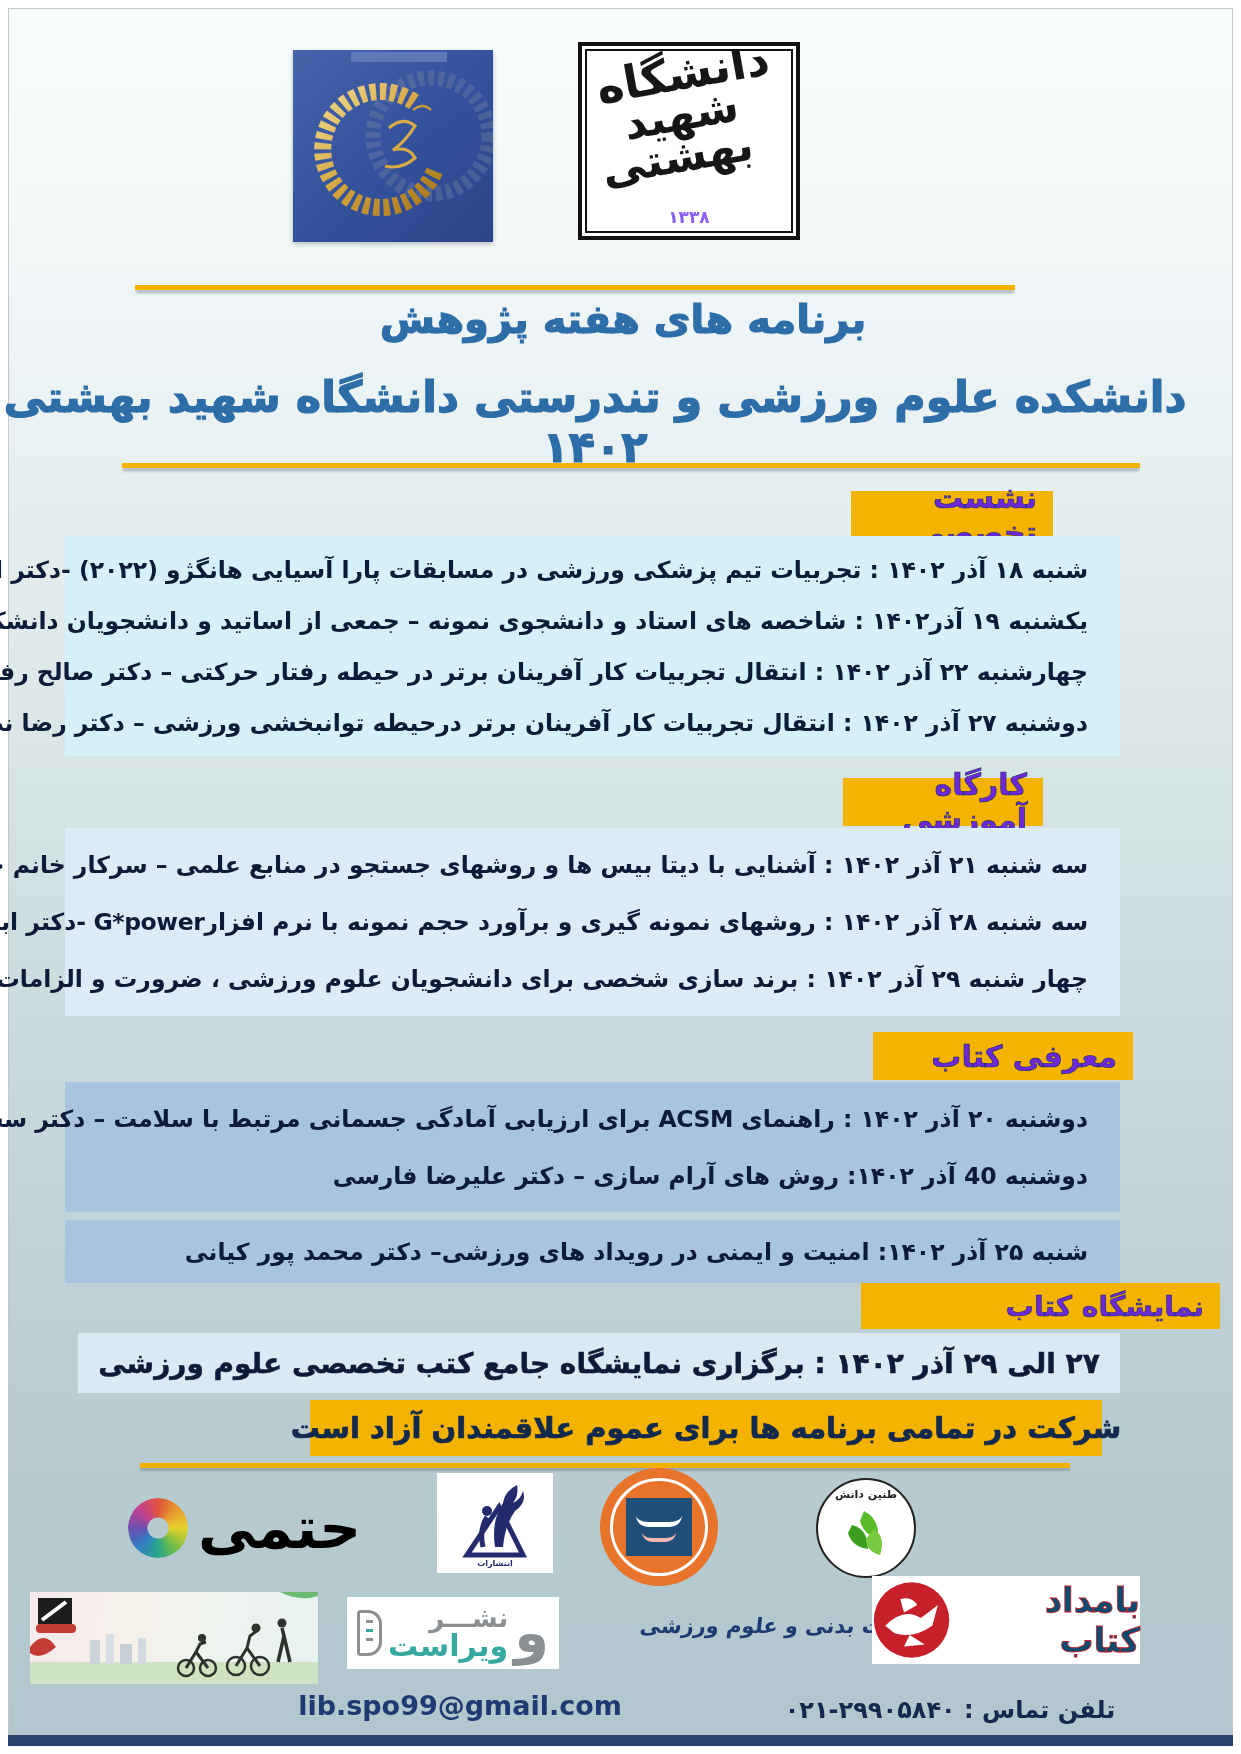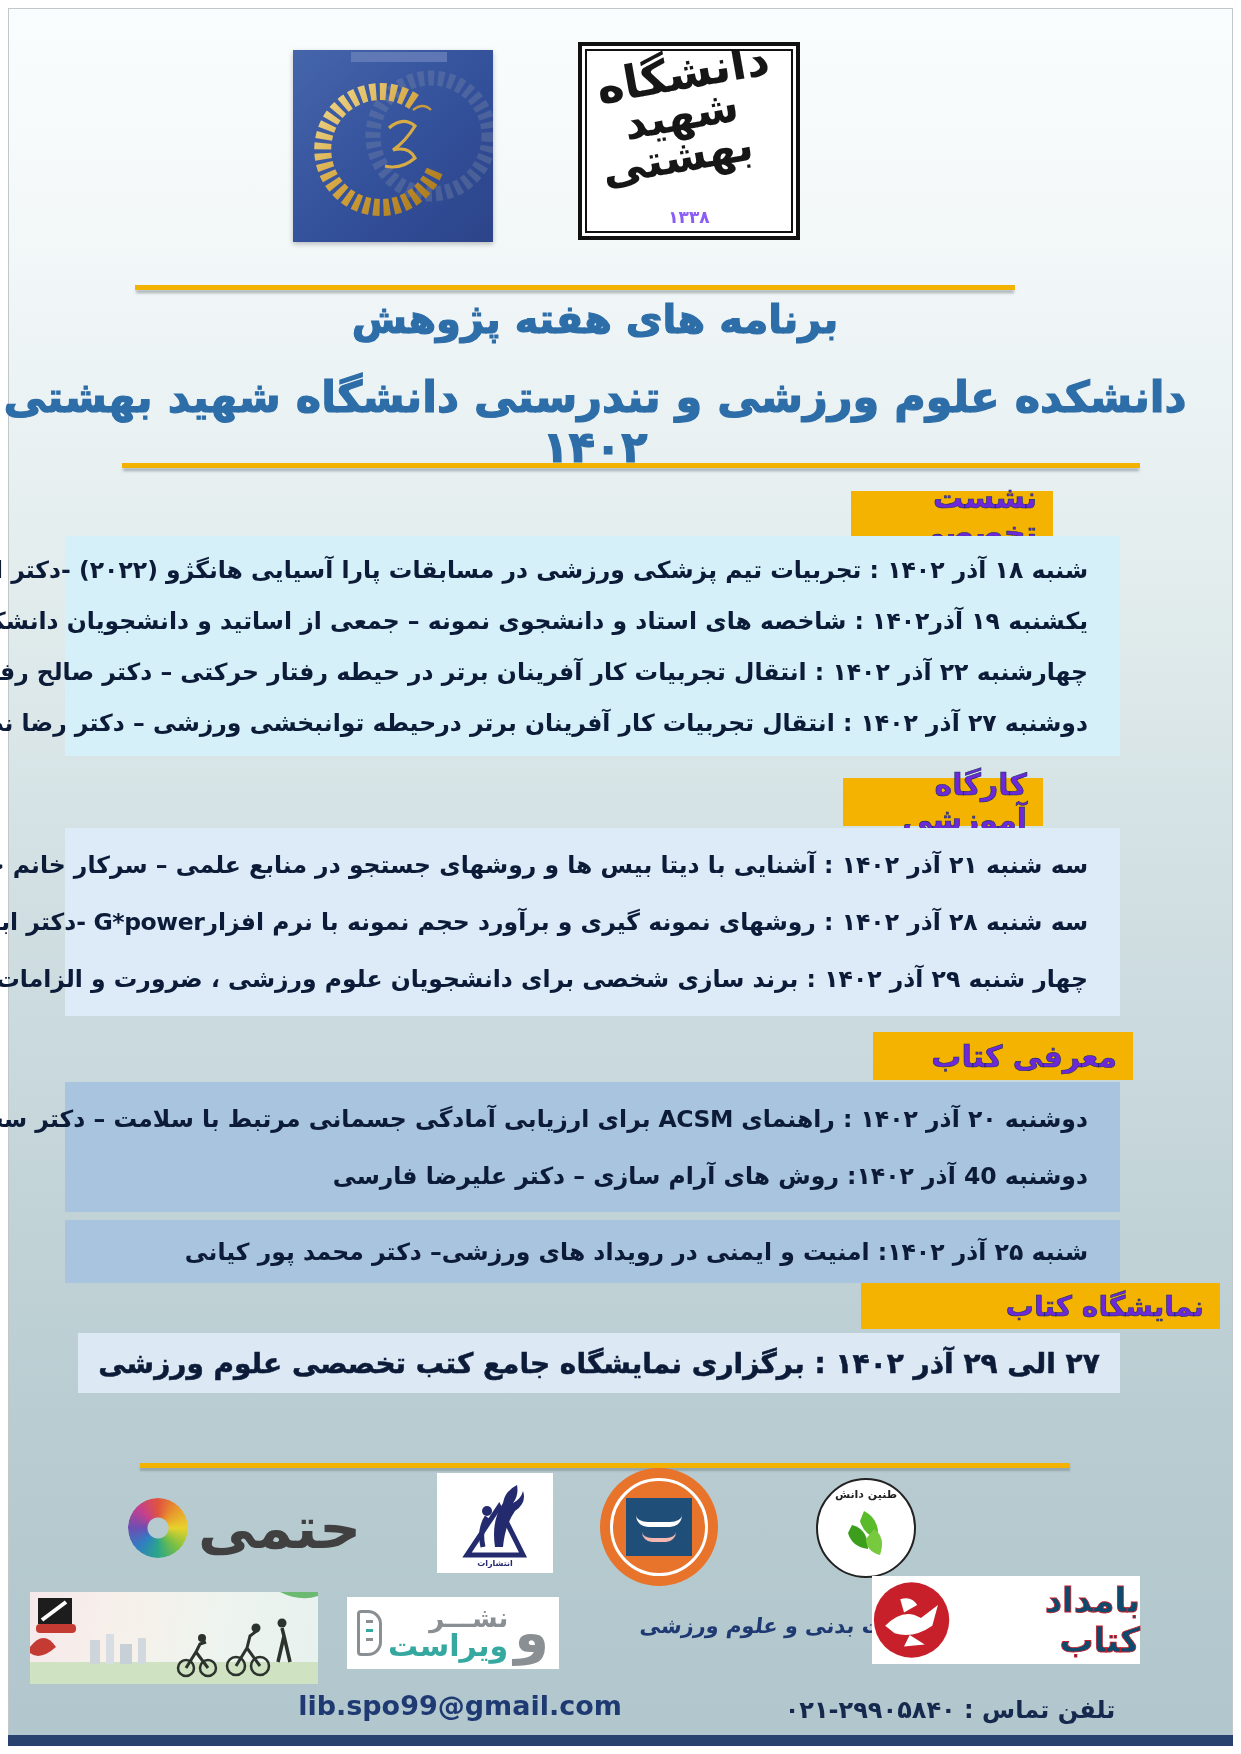--- a/index.html
+++ b/index.html
@@ -19,21 +19,21 @@
   .sbu-cal .w2{font-size:44px;display:block;}
   .sbu-cal .w3{font-size:44px;display:block;margin-right:22px;}
   .sbu-year{position:absolute;bottom:4px;left:50%;transform:translateX(-50%);font-size:17px;font-weight:bold;color:#8b5cf6;}
 
   .divider{height:5px;background:#f3b200;box-shadow:0 4px 3px -1px rgba(110,120,130,.6);}
   .d1{left:135px;top:285px;width:880px;}
   .d2{left:122px;top:463px;width:1018px;}
 
   .title{left:0;width:1190px;text-align:center;color:#2d6da8;font-weight:bold;direction:rtl;
          -webkit-text-stroke:1.2px #2d6da8;}
-  .t1{top:296px;font-size:40px;}
+  .t1{top:296px;font-size:40px;margin-left:28px;}
   .t2{top:372px;font-size:43px;}
 
   .sec-header{background:#f5b301;display:flex;align-items:center;direction:rtl;
               color:#6d28d9;font-weight:bold;font-size:30px;padding-right:16px;box-sizing:border-box;margin-left:28px;
               -webkit-text-stroke:.6px #14305c;}
   .h1{left:823px;top:491px;width:202px;height:47px;}
   .h2{left:815px;top:778px;width:200px;height:48px;}
   .h3{left:845px;top:1032px;width:260px;height:48px;padding-left:16px;}
   .h4{left:833px;top:1283px;width:359px;height:46px;font-size:28px;}
 
@@ -49,21 +49,21 @@
 
   .banner{left:310px;top:1400px;width:792px;height:56px;background:#f5b301;display:flex;align-items:center;justify-content:center;
           direction:rtl;font-size:29px;font-weight:bold;color:#13294d;-webkit-text-stroke:.7px #13294d;white-space:nowrap;}
   .d3{left:140px;top:1463px;width:930px;height:5px;background:#f3b200;box-shadow:0 3px 2px rgba(120,130,140,.5);}
 
   
   .hatmi{left:128px;top:1486px;width:240px;height:84px;display:flex;align-items:center;gap:10px;}
   .hatmi-flower{width:60px;height:60px;border-radius:50%;
      background:conic-gradient(#e0533f,#e89a2c,#e8d22c,#7cc043,#2ba689,#2f7fc2,#6c4fb3,#c2408f,#e0533f);
      -webkit-mask:radial-gradient(circle,transparent 0 10px,#000 11px);mask:radial-gradient(circle,transparent 0 10px,#000 11px);}
-  .hatmi-text{font-size:58px;font-weight:bold;color:#404040;direction:rtl;line-height:1;letter-spacing:-2px;}
+  .hatmi-text{font-size:58px;font-weight:bold;color:#000000;direction:rtl;line-height:1;letter-spacing:-2px;}
   .quill{left:437px;top:1473px;width:116px;height:100px;background:#fff;display:flex;align-items:center;justify-content:center;}
   .orange-badge{left:600px;top:1468px;width:118px;height:118px;border-radius:50%;background:#e8732a;
      display:flex;align-items:center;justify-content:center;}
   .orange-badge .ring{width:92px;height:92px;border-radius:50%;background:#e8732a;border:3px solid #fff;
      display:flex;align-items:center;justify-content:center;}
   .orange-badge .blue-sq{width:66px;height:58px;background:#1f4e79;position:relative;}
   .orange-badge .mark{position:absolute;left:10px;top:14px;width:46px;height:10px;border-bottom:5px solid #fff;border-radius:0 0 12px 12px;}
   .orange-badge .mark2{position:absolute;left:16px;top:32px;width:34px;height:8px;border-bottom:4px solid #f3b6b0;border-radius:0 0 10px 10px;}
   .tanin{left:816px;top:1478px;width:100px;height:100px;background:#fff;border-radius:50%;border:2px solid #222;
      box-sizing:border-box;position:relative;display:flex;align-items:center;justify-content:center;}
@@ -158,20 +158,21 @@
   </div>
   <div class="abs sec-box box3b">
     <div class="line">شنبه ۲۵ آذر ۱۴۰۲:  امنیت و ایمنی در رویداد های ورزشی– دکتر محمد پور کیانی</div>
   </div>
 
   <div class="abs sec-header h4">نمایشگاه کتاب</div>
   <div class="abs box4">
     <div class="line">۲۷ الی ۲۹ آذر ۱۴۰۲ : برگزاری نمایشگاه جامع کتب تخصصی علوم ورزشی</div>
   </div>
 
+  <div class="abs banner">شرکت در تمامی  برنامه ها  برای عموم علاقمندان آزاد است</div>
   <div class="abs d3"></div>
 
   <div class="abs hatmi">
     <div class="hatmi-flower"></div>
     <div class="hatmi-text">حتمی</div>
   </div>
 
   <div class="abs quill">
     <svg width="96" height="92" viewBox="0 0 96 92">
       <path d="M 20 78 L 76 78 L 52 30 Z" fill="none" stroke="#232a6e" stroke-width="5"></path>

